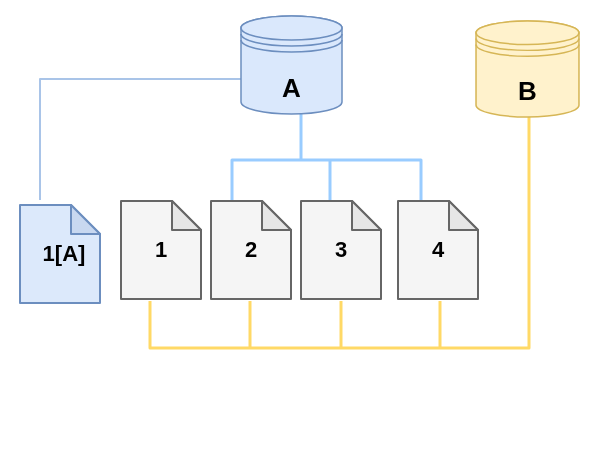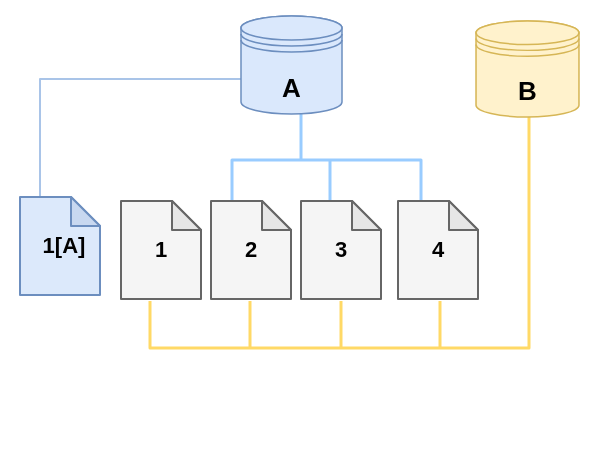--- a/index.html
+++ b/index.html
@@ -75,21 +75,21 @@
   <div class="node" style="left:475px;top:20px;width:105px;height:98px">
     <svg viewBox="0 0 103 100" width="105" height="98" preserveAspectRatio="none">
       <path d="M1,13 A50.5,12 0 0 1 102,13 L102,87 A50.5,12 0 0 1 1,87 Z" stroke-width="1.5" fill="#fff2cc" stroke="#d6b656"></path>
       <ellipse cx="51.5" cy="13" rx="50.5" ry="12" stroke-width="1.5" fill="#fff2cc" stroke="#d6b656"></ellipse>
       <path d="M1,19 A50.5,12 0 0 0 102,19" fill="none" stroke-width="1.5" stroke="#d6b656"></path>
       <path d="M1,25 A50.5,12 0 0 0 102,25" fill="none" stroke-width="1.5" stroke="#d6b656"></path>
     </svg>
     <div class="lbl cyl-lbl">B</div>
   </div>
 
-  <div class="node" style="left:19px;top:196px;width:90px;height:100px">
+  <div class="node" style="left:19px;top:204px;width:90px;height:100px">
     <svg viewBox="0 0 82 100" width="82" height="100">
       <path d="M1,1 L52,1 L81,30 L81,99 L1,99 Z" stroke-width="2" stroke-linejoin="round" fill="#dce9fb" stroke="#6c8ebf"></path>
       <path d="M52,1 L52,30 L81,30 Z" stroke-width="2" stroke-linejoin="round" fill="#c8d8f0" stroke="#6c8ebf"></path>
     </svg>
     <div class="lbl doc-lbl">1[A]</div>
   </div>
 
   <div class="node" style="left:120px;top:200px;width:82px;height:100px">
     <svg viewBox="0 0 82 100" width="82" height="100">
       <path d="M1,1 L52,1 L81,30 L81,99 L1,99 Z" stroke-width="2" stroke-linejoin="round" fill="#f5f5f5" stroke="#666666"></path>

